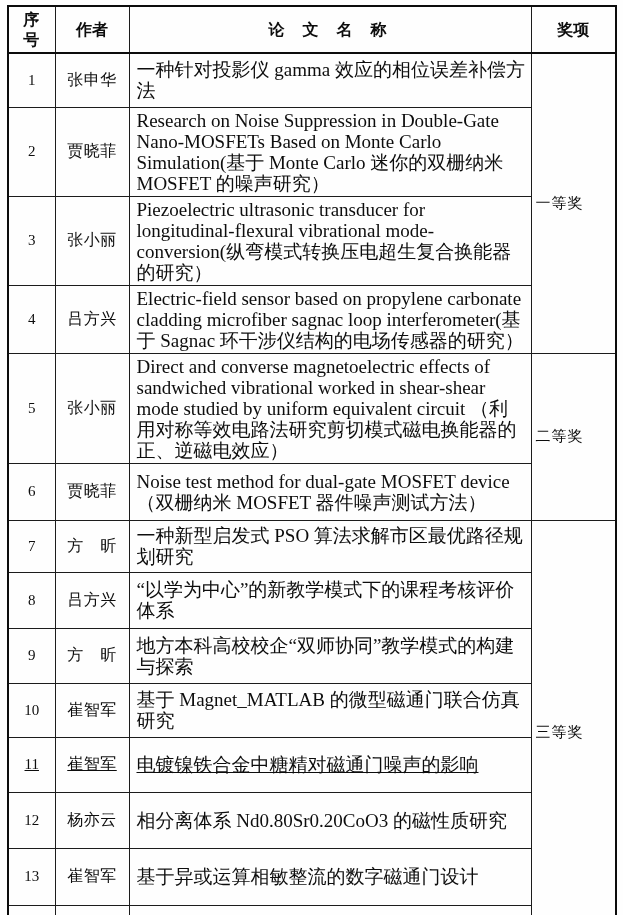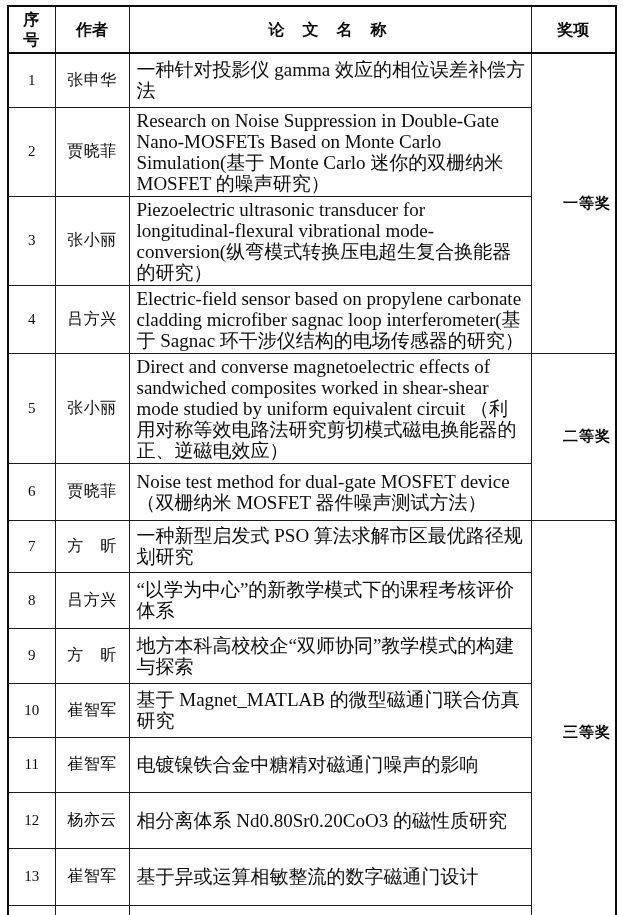--- a/index.html
+++ b/index.html
@@ -59,38 +59,37 @@
     letter-spacing: 0.5px;
   }
   td.title-cell {
     text-align: left;
     font-size: 19px;
     line-height: 21px;
     padding-left: 7px;
     padding-right: 5px;
   }
   td.award-cell {
-    text-align: right;
+    text-align: left;
     font-size: 15px;
     letter-spacing: 1px;
-    font-weight: bold;
   }
   
   tr.hrow { height: 47px; }
   tr.r0  { height: 54px; }
   tr.r1  { height: 69px; }
   tr.r2  { height: 73px; }
   tr.r3  { height: 67px; }
   tr.r4  { height: 98px; }
   tr.r5  { height: 57px; }
   tr.r6  { height: 52px; }
   tr.r7  { height: 56px; }
   tr.r8  { height: 55px; }
   tr.r9  { height: 54px; }
-  tr.r10 { height: 55px; }
+  tr.r10 { height: 55px; text-decoration: underline; }
   tr.r11 { height: 56px; margin-top: 48px; }
   tr.r12 { height: 57px; }
   tr.r13 { height: 40px; }
 </style>
 </head>
 <body>
 
 <div class="page">
   <table class="award-table">
     <colgroup>
@@ -124,21 +123,21 @@
       <td class="title-cell">Piezoelectric ultrasonic transducer for longitudinal-flexural vibrational mode-conversion(纵弯模式转换压电超生复合换能器的研究）</td>
     </tr>
     <tr class="r3">
       <td class="num-cell">4</td>
       <td class="author-cell">吕方兴</td>
       <td class="title-cell">Electric-field sensor based on propylene carbonate cladding microfiber sagnac loop interferometer(基于 Sagnac 环干涉仪结构的电场传感器的研究）</td>
     </tr>
     <tr class="r4">
       <td class="num-cell">5</td>
       <td class="author-cell">张小丽</td>
-      <td class="title-cell">Direct and converse magnetoelectric effects of sandwiched composites worked in shear-shear mode studied by uniform equivalent circuit （利用对称等效电路法研究剪切模式磁电换能器的正、逆磁电效应）</td>
+      <td class="title-cell">Direct and converse magnetoelectric effects of sandwiched vibrational worked in shear-shear mode studied by uniform equivalent circuit （利用对称等效电路法研究剪切模式磁电换能器的正、逆磁电效应）</td>
       <td class="award-cell" rowspan="2">二等奖</td>
     </tr>
     <tr class="r5">
       <td class="num-cell">6</td>
       <td class="author-cell">贾晓菲</td>
       <td class="title-cell">Noise test method for dual-gate MOSFET device （双栅纳米 MOSFET 器件噪声测试方法）</td>
     </tr>
     <tr class="r6">
       <td class="num-cell">7</td>
       <td class="author-cell">方　昕</td>

